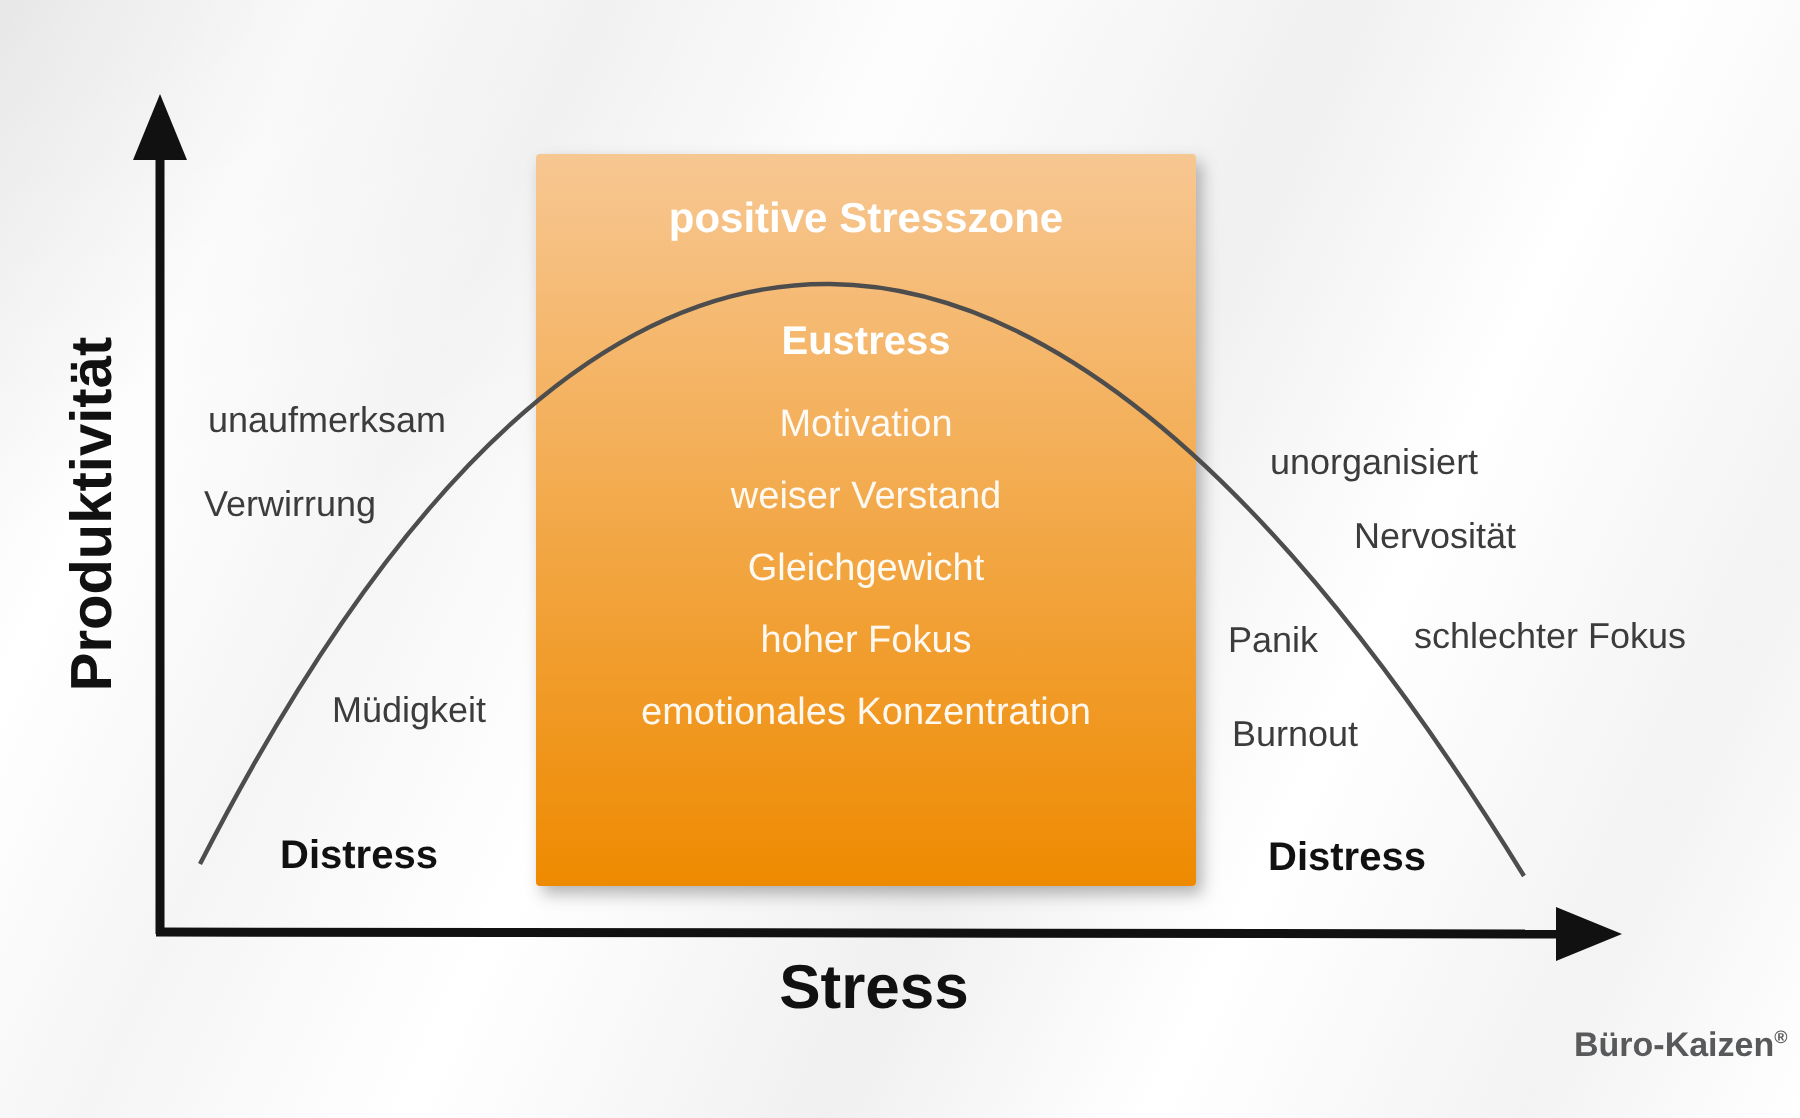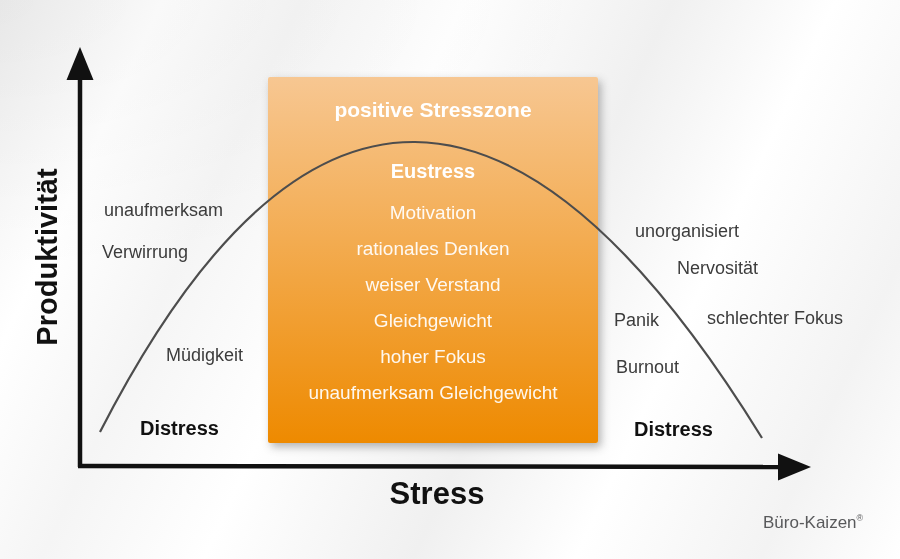--- a/index.html
+++ b/index.html
@@ -61,39 +61,38 @@
     font-size:29px; font-weight:bold; color:#111111; white-space:nowrap;
   }
   .x-axis-label{
     position:absolute; left:437px; top:476px; z-index:4;
     transform:translateX(-50%);
     font-size:31px; font-weight:bold; color:#111111; white-space:nowrap;
   }
 
   
   .branding{
-    position:absolute; left:763px; top:513px; z-index:4;
-    font-size:17px; font-weight:normal; color:#58595b; white-space:nowrap;
+    position:absolute; left:787px; top:513px; z-index:4;
+    font-size:17px; font-weight:bold; color:#58595b; white-space:nowrap;
   }
   .branding sup{font-size:9px;}
 </style>
 </head>
 <body>
 
 <div id="stage">
 
   <div class="zone-box" style="background: linear-gradient(rgb(247, 199, 146) 0%, rgb(238, 138, 0) 100%);">
     <div class="zb-title">positive Stresszone</div>
     <div class="zb-head">Eustress</div>
     <div class="zb-item first">Motivation</div>
-    <div class="zb-item">rationales Denken</div>
     <div class="zb-item">weiser Verstand</div>
     <div class="zb-item">Gleichgewicht</div>
     <div class="zb-item">hoher Fokus</div>
-    <div class="zb-item">unaufmerksam Gleichgewicht</div>
+    <div class="zb-item">emotionales Konzentration</div>
   </div>
 
   <svg id="overlay" width="900" height="559" viewBox="0 0 900 559">
     <path id="bell-curve" d="M 100,432 Q 399,-151 762,438" fill="none" stroke="#4d4d4d" stroke-width="2.2"></path>
     <line id="y-axis" x1="80" y1="467" x2="80" y2="76" stroke="#111111" stroke-width="4.5"></line>
     <polygon id="y-arrow" points="80,47 66.5,80 93.5,80" fill="#111111"></polygon>
     <line id="x-axis" x1="78" y1="466" x2="786" y2="467" stroke="#111111" stroke-width="4.5"></line>
     <polygon id="x-arrow" points="811,467 778,453.5 778,480.5" fill="#111111"></polygon>
   </svg>
 

